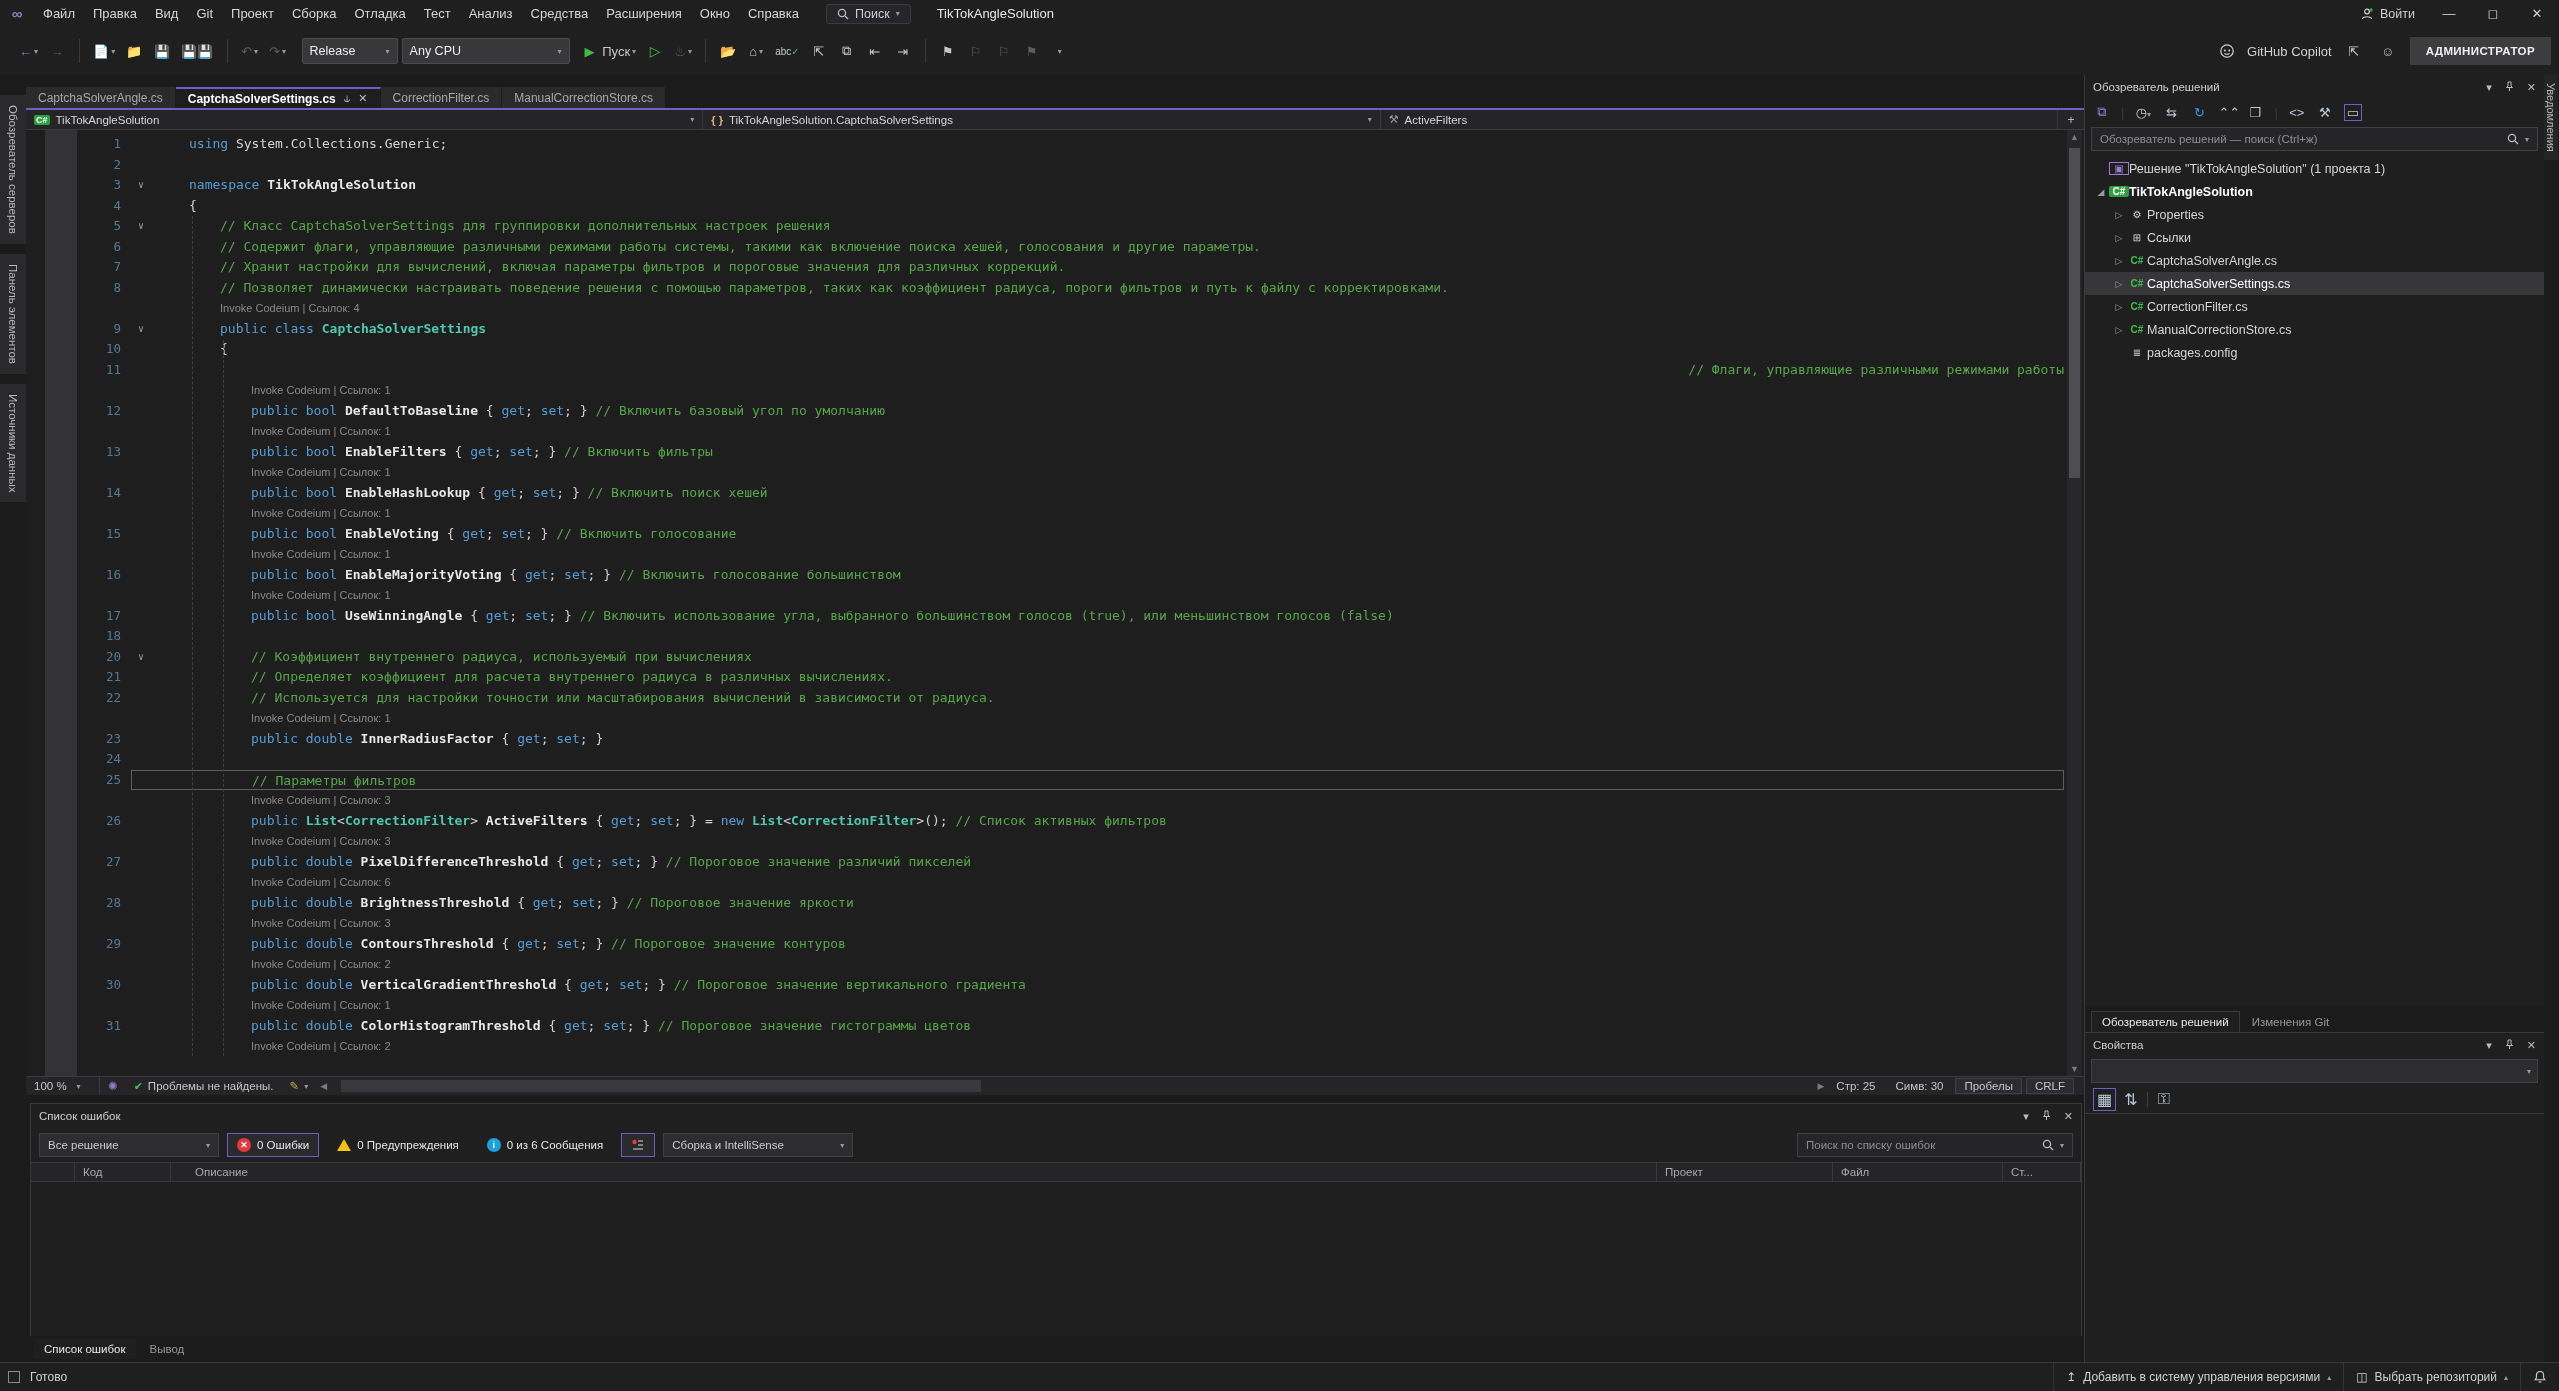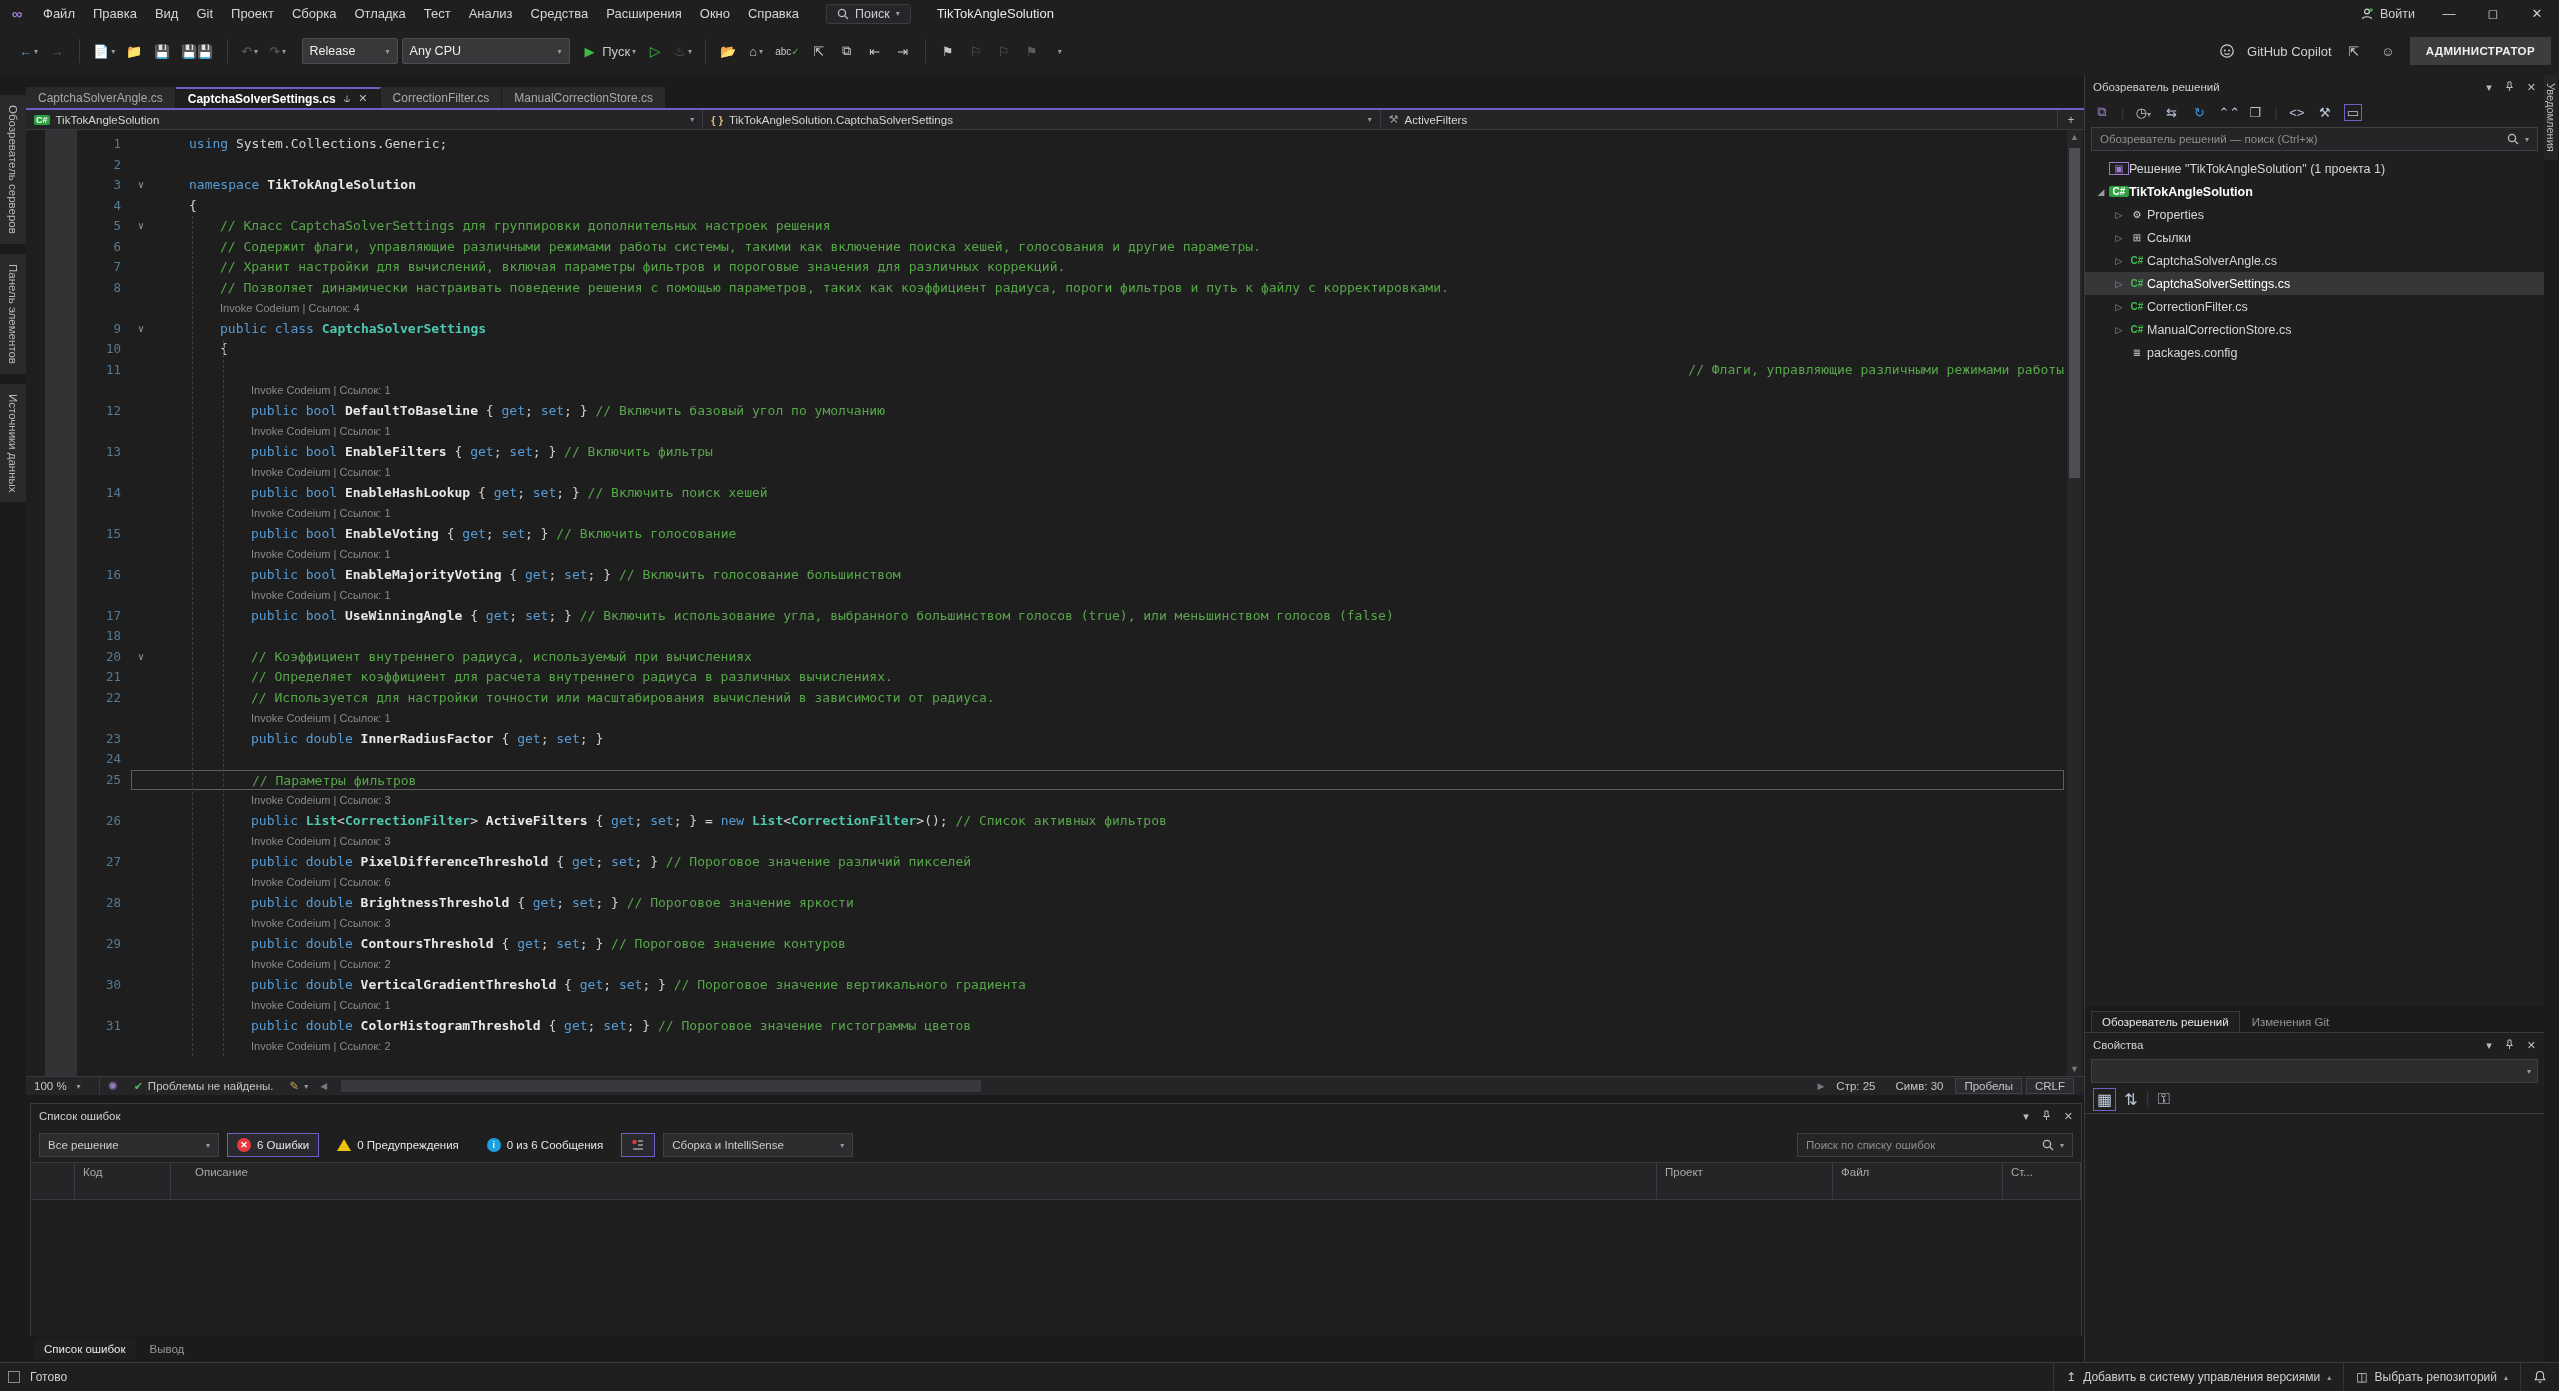--- a/index.html
+++ b/index.html
@@ -109,21 +109,21 @@
     color:#e6e6e6; border:1px solid transparent; }
   .ep-btn.sel { border-color:#6e5fc4; background:#2a2a2e; }
   .sev { width:14px; height:14px; border-radius:50%; display:inline-flex; align-items:center;
     justify-content:center; font-size:9px; font-weight:bold; color:#fff; }
   .sev.err { background:#e5393e; } .sev.info { background:#1ba1e2; }
   .warn-tri { width:0; height:0; border-left:7px solid transparent; border-right:7px solid transparent;
     border-bottom:12px solid #f1c40f; position:relative; }
   .ep-search { margin-left:auto; width:276px; height:24px; background:#252528; border:1px solid #3f3f46;
     display:flex; align-items:center; padding:0 8px; font-size:11.5px; color:#8f8f8f; }
   .ep-search .mag { margin-left:auto; }
-  .ep-head { height:38px; display:flex; border-top:1px solid #3a3a3e; border-bottom:1px solid #3a3a3e;
+  .ep-head { height:20px; display:flex; border-top:1px solid #3a3a3e; border-bottom:1px solid #3a3a3e;
     background:#252527; font-size:11.5px; color:#a8a8a8; }
   .ep-col { padding:3px 8px; border-right:1px solid #3a3a3e; white-space:nowrap; overflow:hidden; }
   .ep-body { flex:1; background:#1f1f20; }
   .panel-tabs { height:26px; display:flex; gap:4px; padding-left:8px; align-items:center; flex:none; background:#1b1b1c; }
   .ptab { font-size:11.5px; padding:4px 10px; color:#969696; }
   .ptab.active { color:#e8e8e8; background:#1f1f20; }
 
   
   .right-panel { width:460px; flex:none; background:#1f1f20; border-left:1px solid #3a3a3e;
     display:flex; flex-direction:column; }
@@ -444,21 +444,21 @@
             <span>✕</span>
           </div>
         </div>
         <div class="ep-filters">
           <div class="ep-combo">
             <span>Все решение</span>
               <span class="caret">▾</span>
           </div>
           <div class="ep-btn sel">
             <span class="sev err">✕</span>
-            <span>6 Ошибки</span>
+            <span>0 Ошибки</span>
           </div>
           <div class="ep-btn">
             <span class="warn-tri"></span>
             <span>0 Предупреждения</span>
           </div>
           <div class="ep-btn">
             <span class="sev info">i</span>
             <span>0 из 6 Сообщения</span>
           </div>
           <div class="ep-btn sel">

